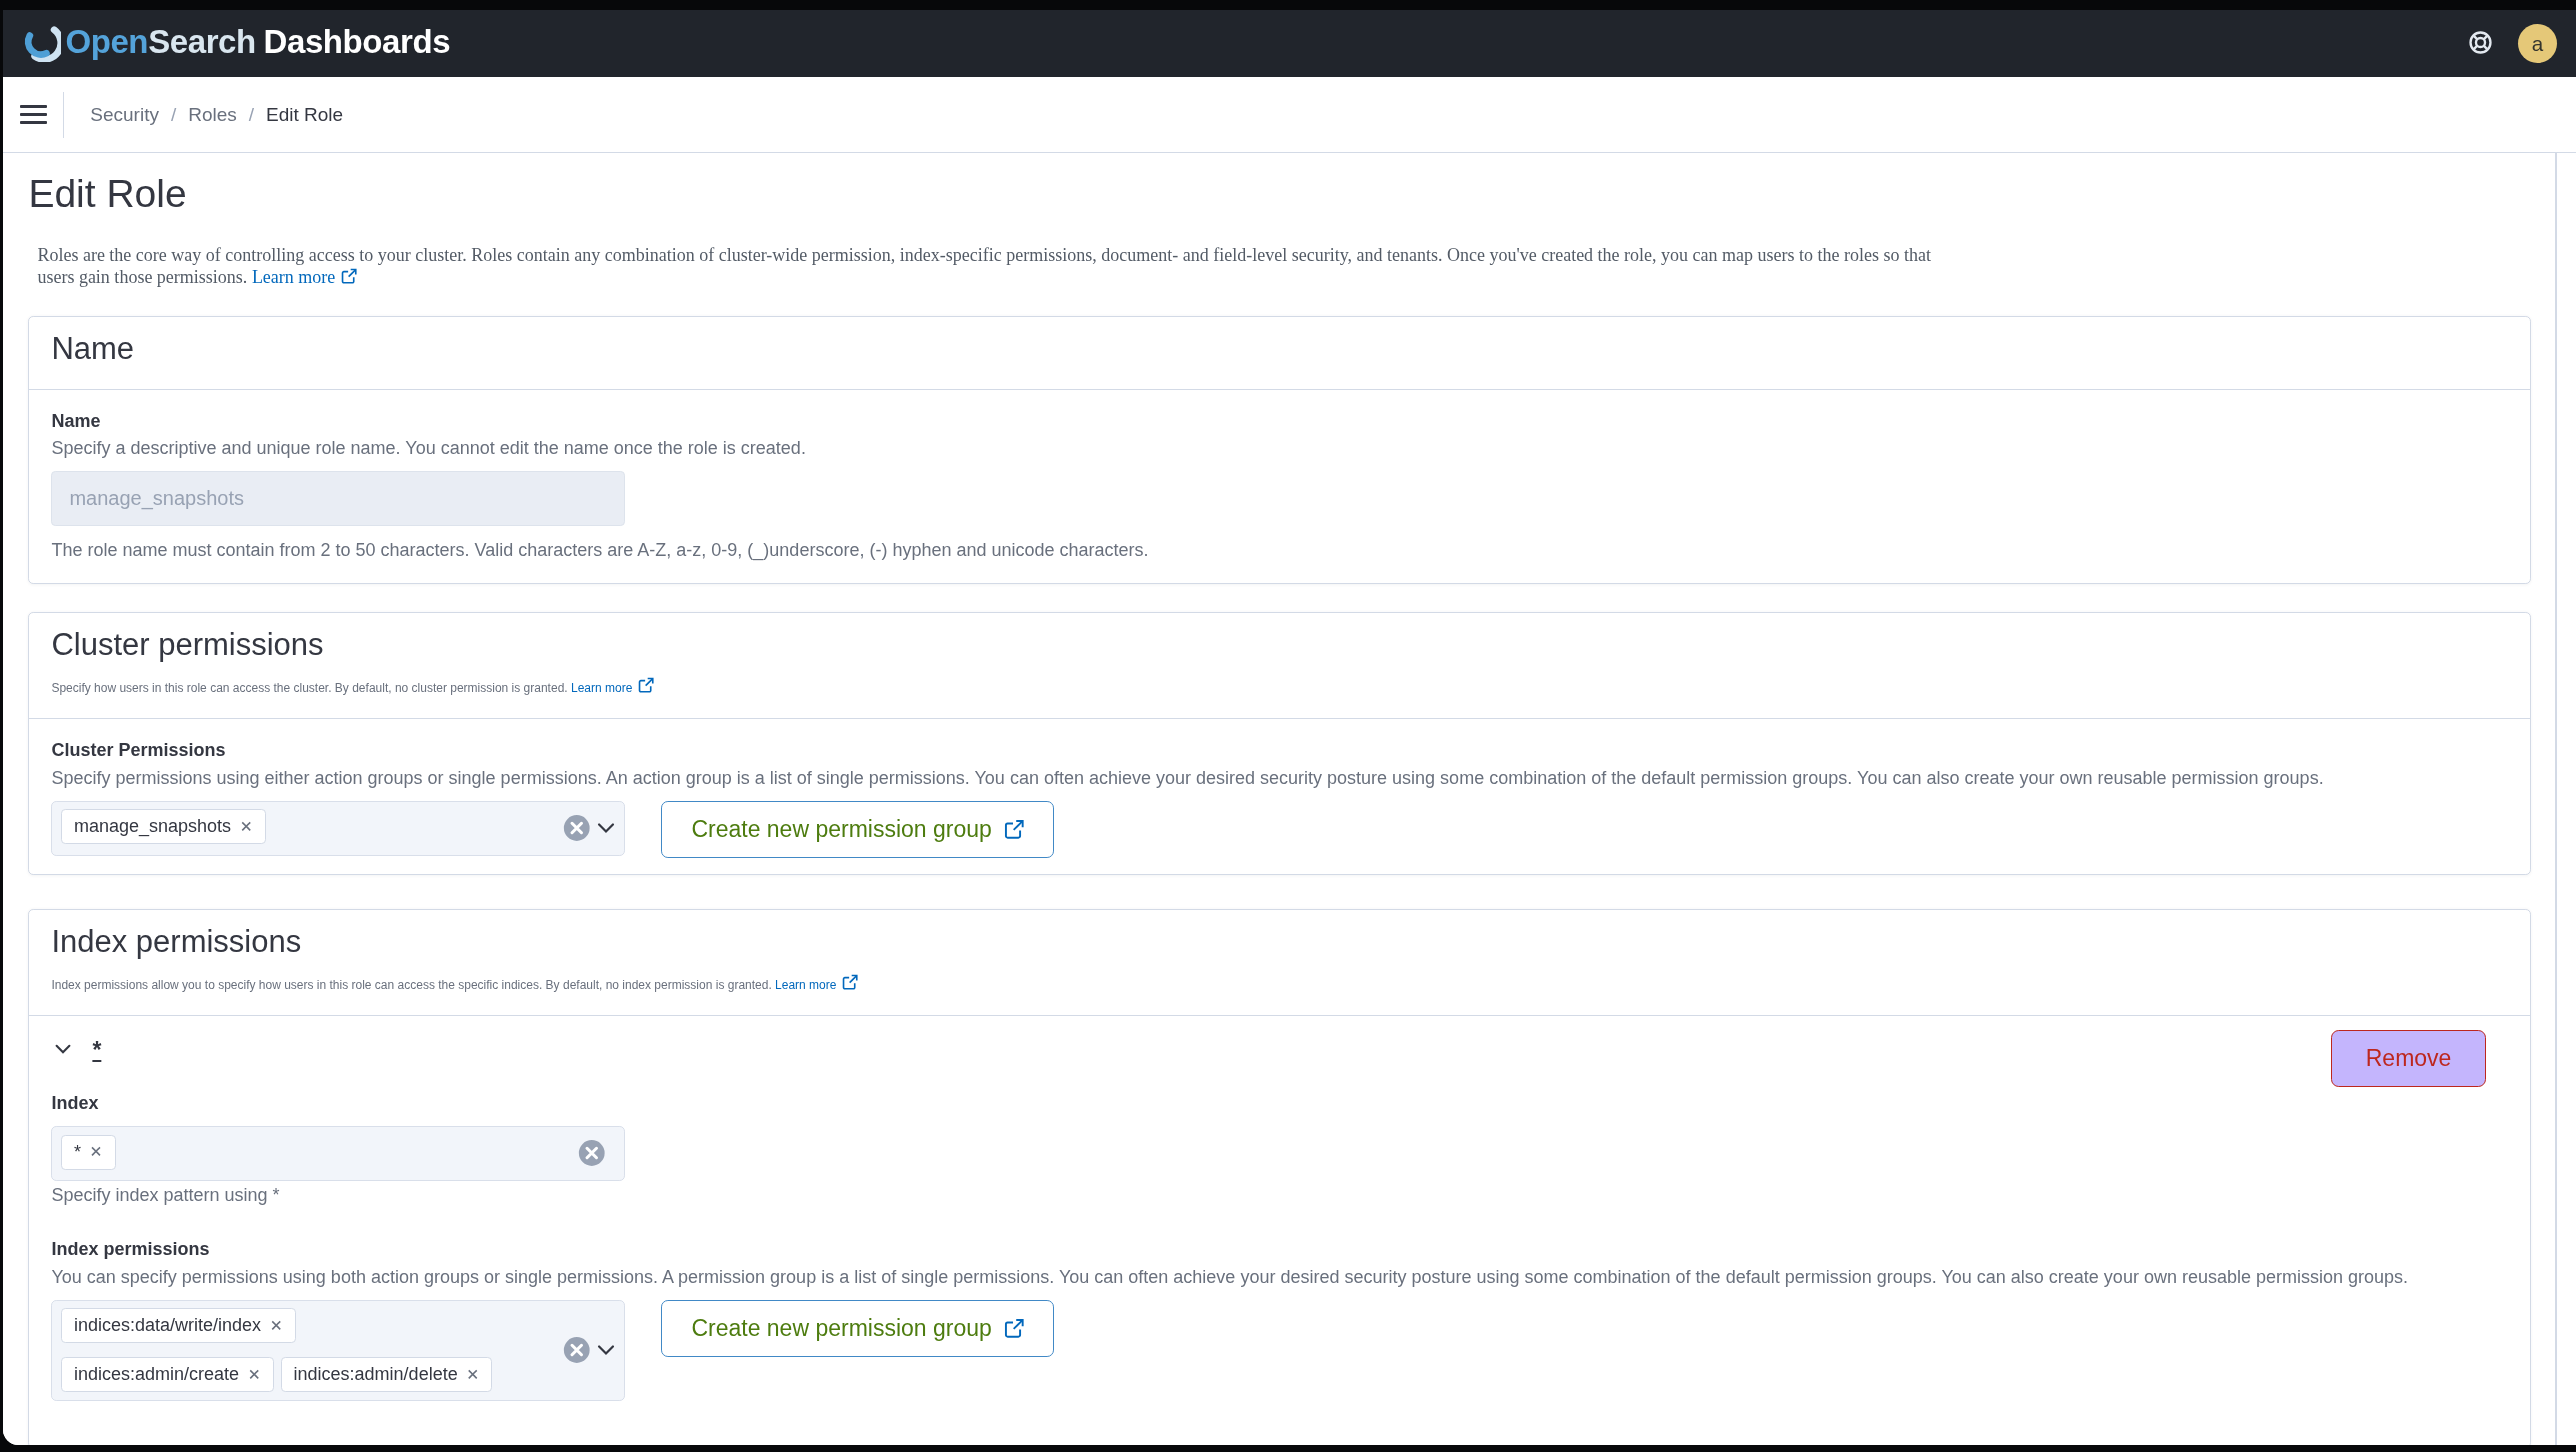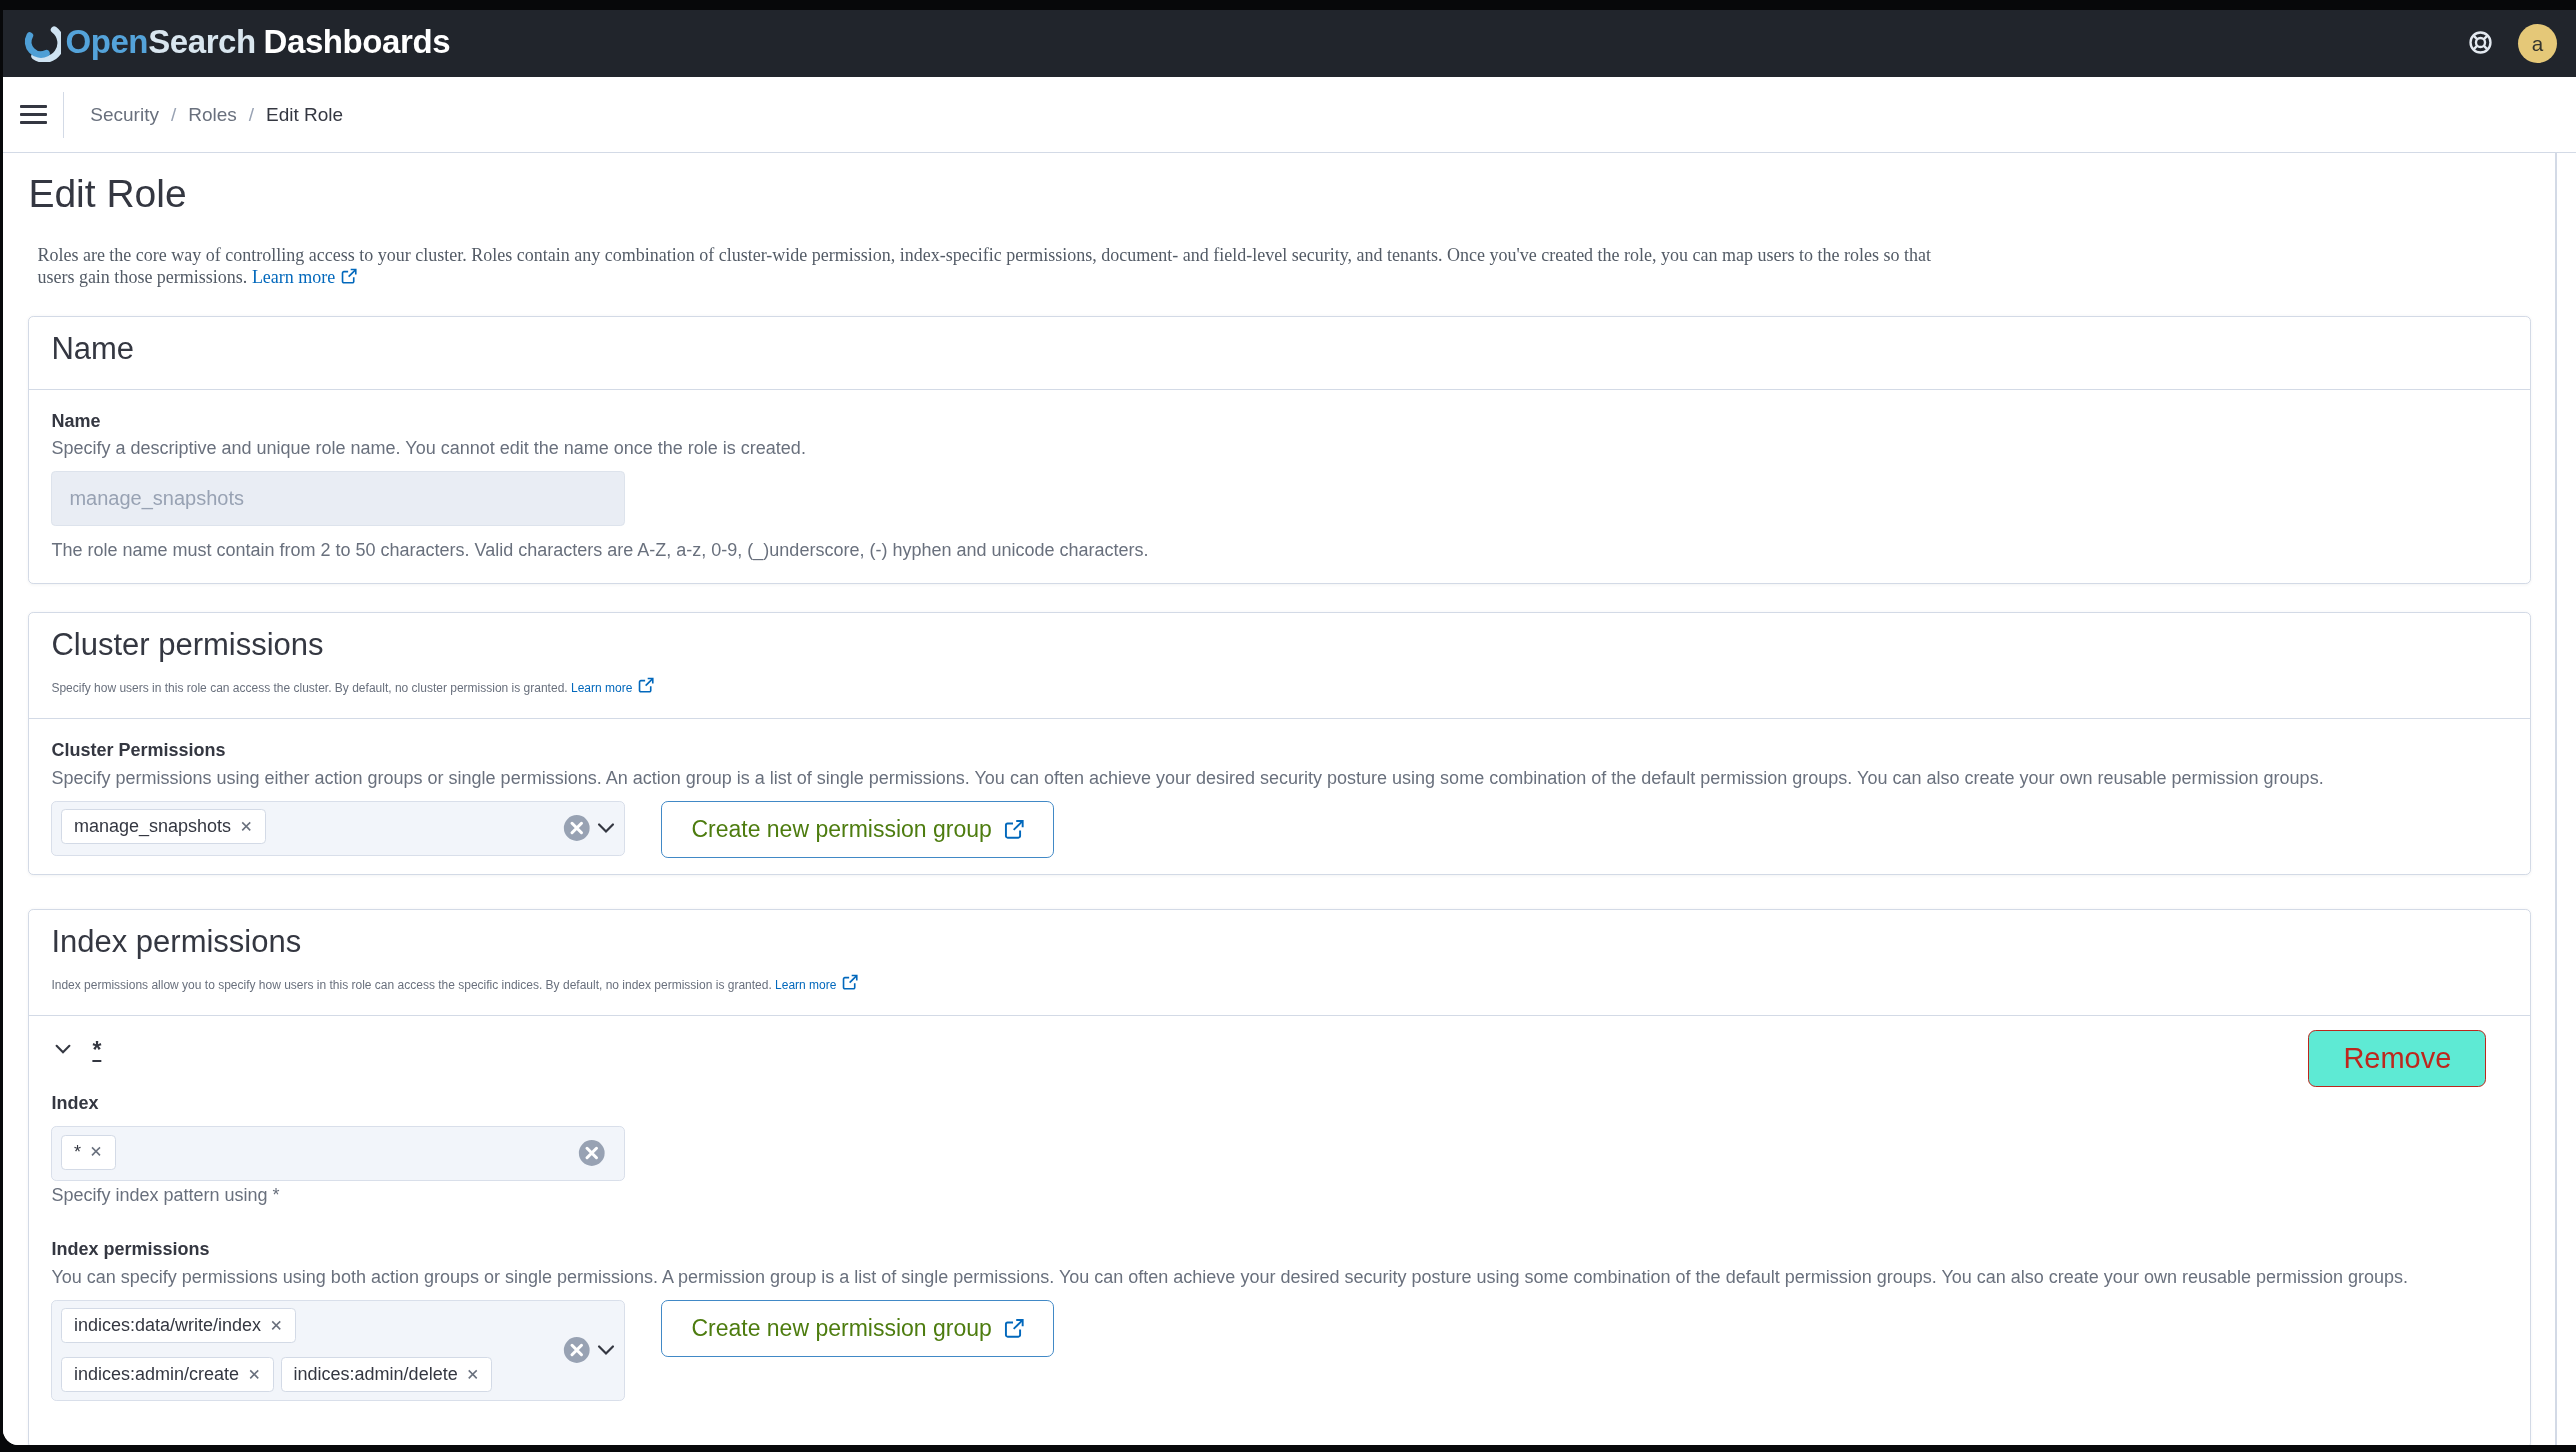--- a/index.html
+++ b/index.html
@@ -60,22 +60,22 @@
   .pill { display:inline-flex; align-items:center; gap:8.6px; background:#fff; border:0.9px solid #d3dae6;
           border-radius:4.3px; padding:6px 12px; font-size:18px; color:#343741; white-space:nowrap; }
   .pill .x { color:#69707D; font-size:15.5px; cursor:pointer; }
   .combo-clear { position:absolute; right:34px; top:50%; transform:translateY(-50%); width:27.5px; height:27.5px; cursor:pointer; }
   .combo.no-arrow .combo-clear { right:19px; }
   .combo-arrow { position:absolute; right:5.2px; top:50%; transform:translateY(-50%); width:26px; height:26px; cursor:pointer; }
 
   .btn-create { height:57px; padding:0 29px; background:#fff; border:1.7px solid #4189c6; border-radius:6.9px;
                 color:#4d7c0f; font-size:23px; font-family:"Liberation Sans", sans-serif;
                 display:inline-flex; align-items:center; gap:12px; cursor:pointer; }
-  .btn-remove { position:absolute; right:22px; top:-6.9px; height:57px; padding:0 34px; background:#5eead4;
-                border:1.7px solid #BD271E; border-radius:7.7px; color:#BD271E; font-size:29px;
+  .btn-remove { position:absolute; right:22px; top:-6.9px; height:57px; padding:0 34px; background:#c4b5fd;
+                border:1.7px solid #BD271E; border-radius:7.7px; color:#BD271E; font-size:23px;
                 font-family:"Liberation Sans", sans-serif; cursor:pointer; }
 
   .accordion-row { position:relative; display:flex; align-items:center; gap:17px; margin-top:6.9px; }
   .accordion-toggle { display:flex; align-items:center; gap:17px; cursor:pointer; }
   .accordion-star { font-size:23px; font-weight:bold; color:#343741; text-decoration:underline; }
 
   .section-gap { margin-top:29px; }
 </style>
 </head>
 <body>

